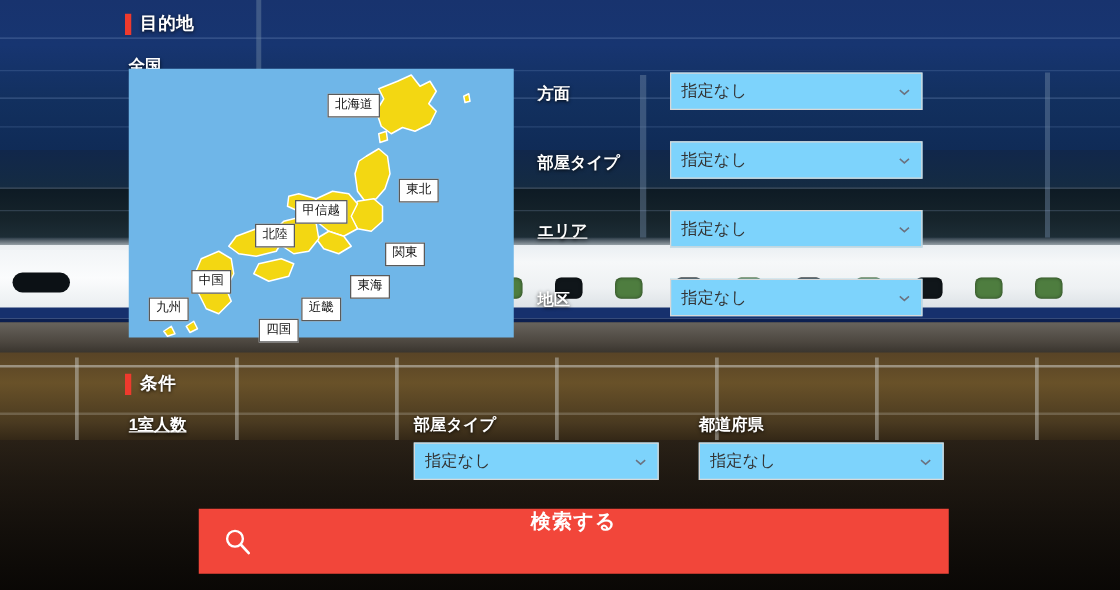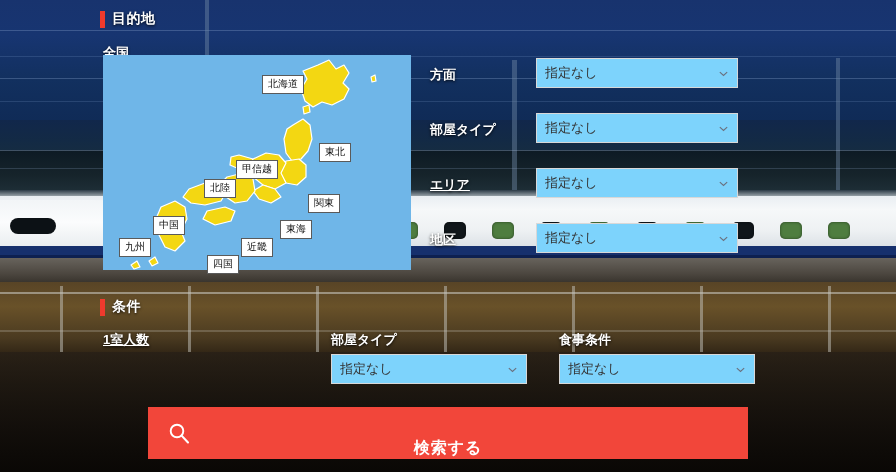--- a/index.html
+++ b/index.html
@@ -69,22 +69,22 @@
 
   
   .mapwrap{position:absolute;left:103px;top:55px;width:308px;height:215px;
         background:#6fb6e8;overflow:visible;}
   .mapwrap svg.jp{position:absolute;left:0;top:0;}
   .mlabel{position:absolute;background:#fff;border:1px solid #5a5a5a;
         font-size:10px;color:#111;line-height:1;padding:3px 5px 4px 5px;
         white-space:nowrap;box-sizing:border-box;}
 
   
-  .searchbtn{position:absolute;left:148px;top:407px;width:600px;height:52px;
-        background:#f2463a;border:none;display:flex;align-items:flex-end;
+  .searchbtn{position:absolute;left:159px;top:407px;width:600px;height:52px;
+        background:#f2463a;border:none;display:flex;align-items:flex-start;
         justify-content:center;cursor:pointer;}
   .searchbtn .mag{position:absolute;left:20px;top:50%;transform:translateY(-50%);
         width:22px;height:22px;}
   .searchbtn .txt{color:#fff;font-size:16px;font-weight:bold;letter-spacing:1px;}
 </style>
 </head>
 <body>
 
 <div class="stage">
 
@@ -245,21 +245,21 @@
   <div class="fld-label" style="left:331px;top:331px;">部屋タイプ</div>
   <div class="select" style="left:331px;top:354px;width:196px;height:30px;">
     <span class="val">指定なし</span>
     <span class="chev">
       <svg viewBox="0 0 12 12">
           <path d="M2 4.5 L6 8 L10 4.5" fill="none" stroke="#6b7280" stroke-width="1.3"></path>
         </svg>
     </span>
   </div>
 
-  <div class="fld-label" style="left:559px;top:331px;">食事条件</div>
+  <div class="fld-label" style="left:559px;top:331px;">都道府県</div>
   <div class="select" style="left:559px;top:354px;width:196px;height:30px;">
     <span class="val">指定なし</span>
     <span class="chev">
       <svg viewBox="0 0 12 12">
           <path d="M2 4.5 L6 8 L10 4.5" fill="none" stroke="#6b7280" stroke-width="1.3"></path>
         </svg>
     </span>
   </div>
 
   <div class="searchbtn">

